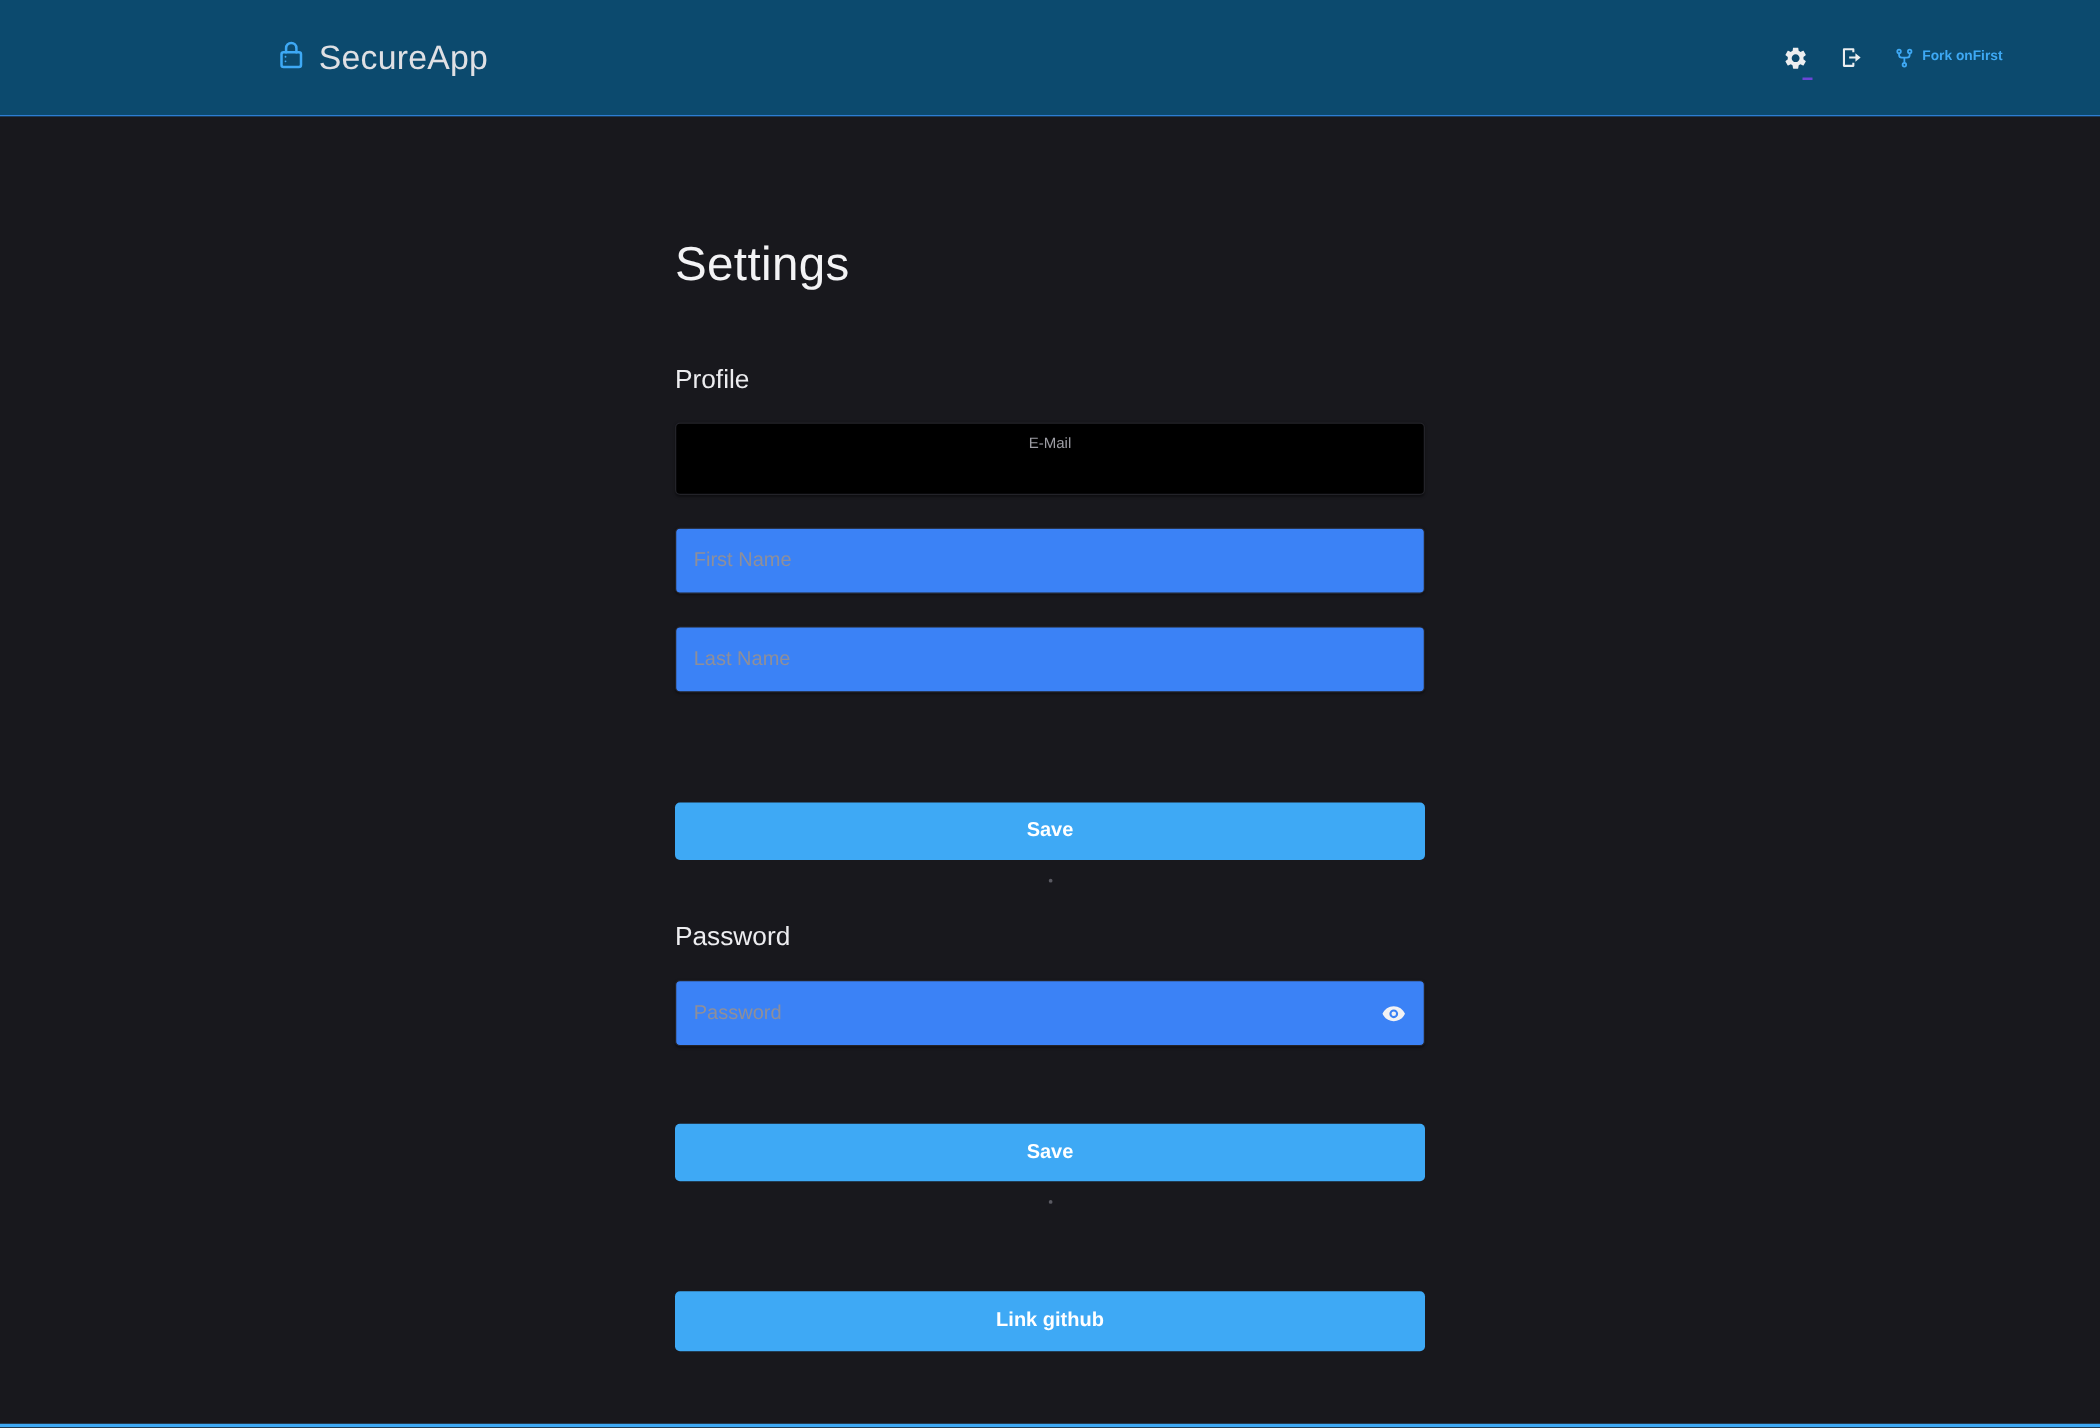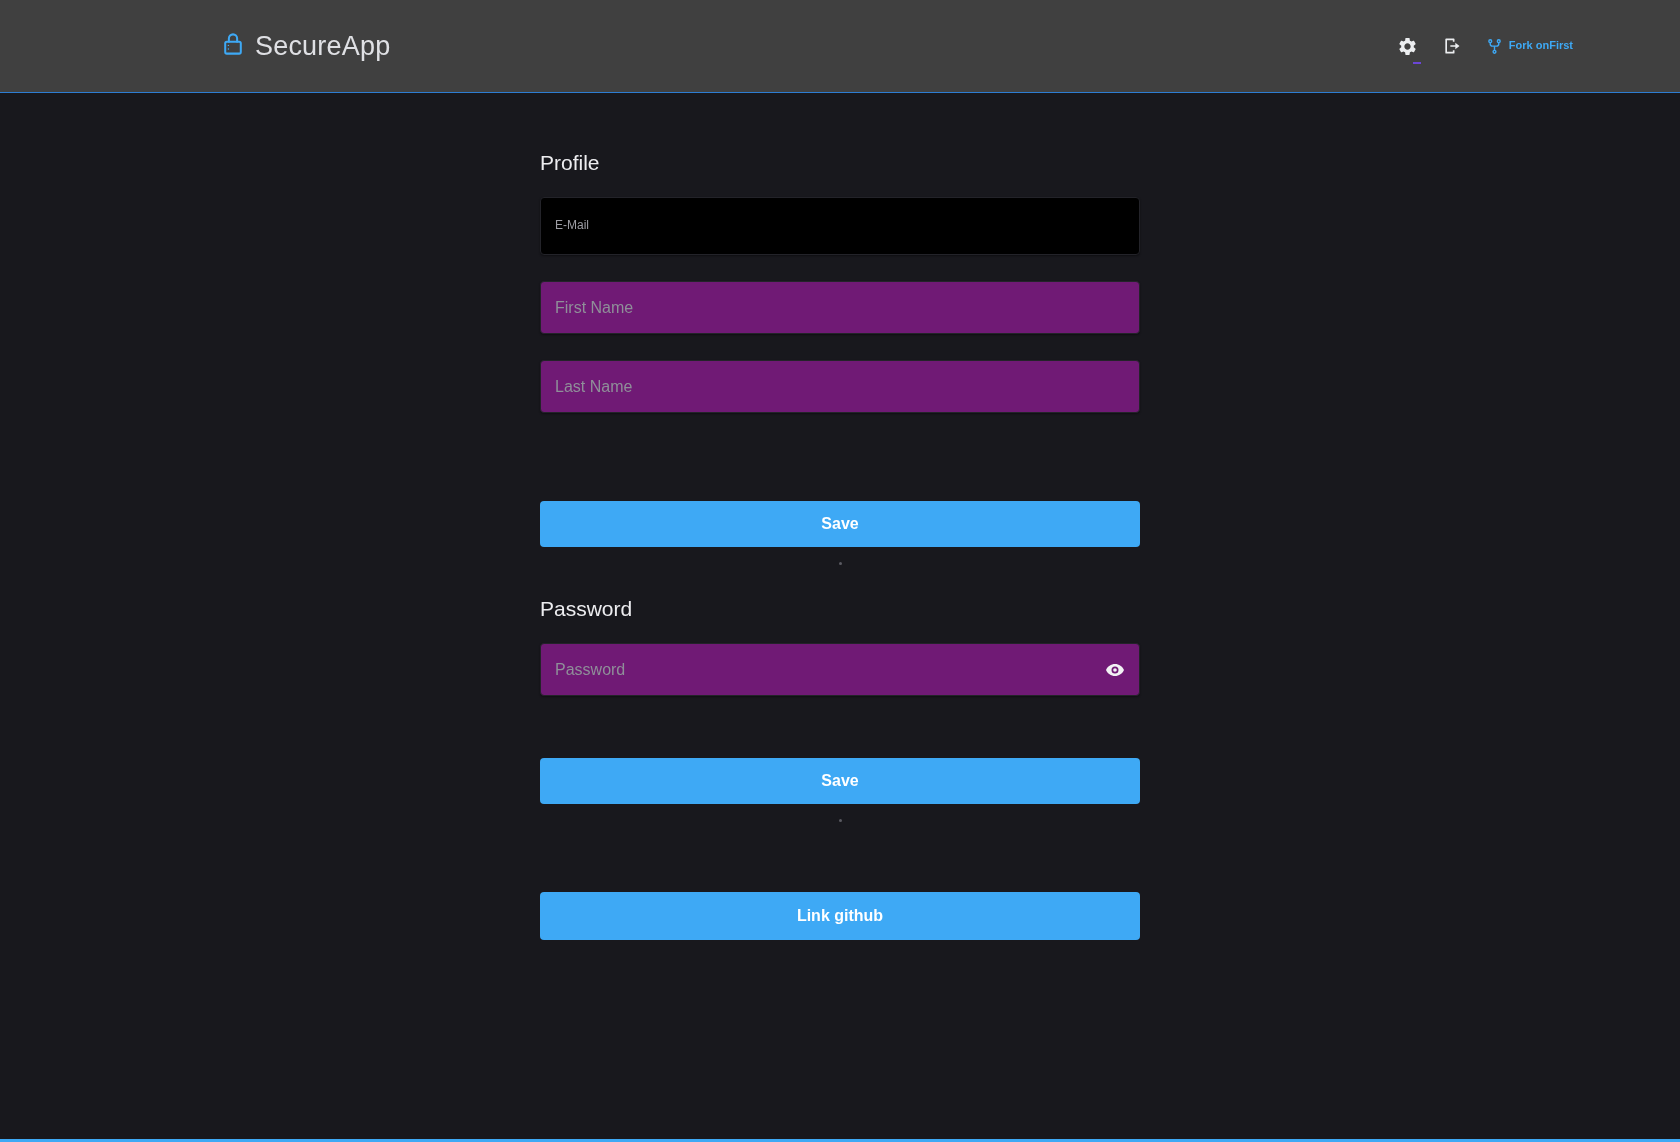--- a/index.html
+++ b/index.html
@@ -7,26 +7,26 @@
     width: 1680px; height: 1142px;
     background: #18181d;
     font-family: "Liberation Sans", "DejaVu Sans", sans-serif;
     overflow: hidden;
     position: relative;
   }
 
   
   .header {
     height: 93px;
-    background: #404040;
+    background: #0c4a6e;
     border-bottom: 1px solid #2d7dd2;
     display: flex;
     align-items: center;
     justify-content: space-between;
-    padding: 0 107px 0 222px;
+    padding: 0 78px 0 222px;
     gap: 40px;
   }
   .logo { display: flex; align-items: center; gap: 11px; }
   .logo .lock { width: 22px; height: 26px; display: inline-flex; margin-top: -4px; }
   .app-name {
     color: #dfe0e4;
     font-size: 27px;
     font-weight: 400;
     letter-spacing: 0.2px;
   }
@@ -68,33 +68,33 @@
     width: 100%;
     background: #000;
     border: 1px solid #232329;
     border-radius: 4px;
     margin-bottom: 26px;
     box-shadow: 0 1px 2px rgba(0,0,0,0.4);
   }
   .field-labeled {
     height: 58px;
     padding: 8px 14px 9px 14px;
-    display: flex; flex-direction: column; justify-content: center;
+    display: flex; justify-content: center;
   }
   .field-labeled .mini-label {
     font-size: 12px; color: #9d9da4; display: block; margin-bottom: 2px;
   }
   .field-labeled input {
     background: transparent; border: none; outline: none;
     color: #ffffff; font-size: 16px; width: 100%;
     font-family: "Liberation Sans", sans-serif;
   }
   input.text-field {
     width: 100%; height: 53px;
-    background: #701a75;
+    background: #3b82f6;
     border: 1px solid #232329;
     border-radius: 4px;
     color: #ffffff; font-size: 16px;
     padding: 0 14px;
     outline: none;
     margin-bottom: 26px;
     font-family: "Liberation Sans", sans-serif;
     box-shadow: 0 1px 2px rgba(0,0,0,0.4);
   }
   input::placeholder { color: #8f8f99; opacity: 1; }
@@ -180,20 +180,21 @@
       </span>
       <span class="fork-text">
         <span>Fork on</span>
         <span>First</span>
       </span>
     </a>
   </div>
 </header>
 
 <main class="content">
+  <h1 class="page-title">Settings</h1>
 
   <section>
     <h2 class="section-heading">Profile</h2>
 
     <div class="field-box field-labeled">
       <span class="mini-label">E-Mail</span>
     </div>
 
     <input type="text" class="text-field" placeholder="First Name" style="">
 

